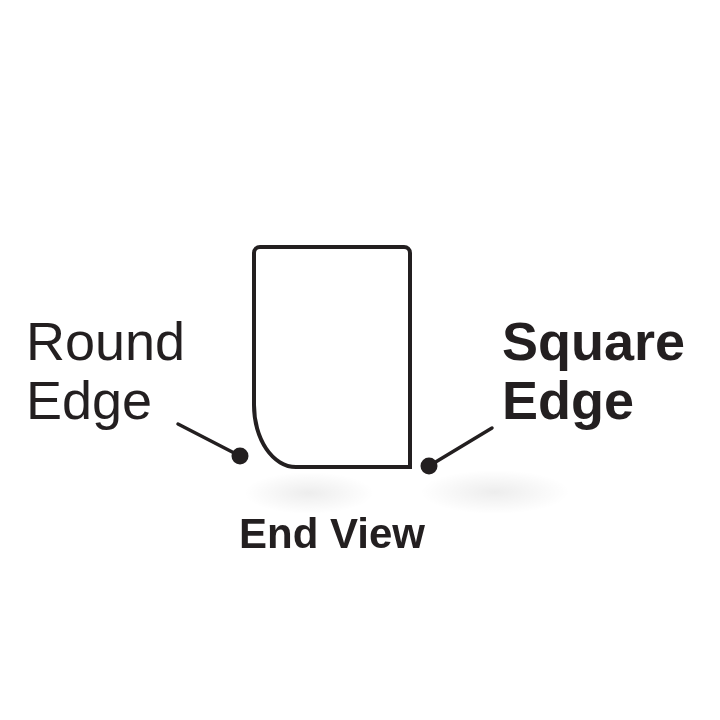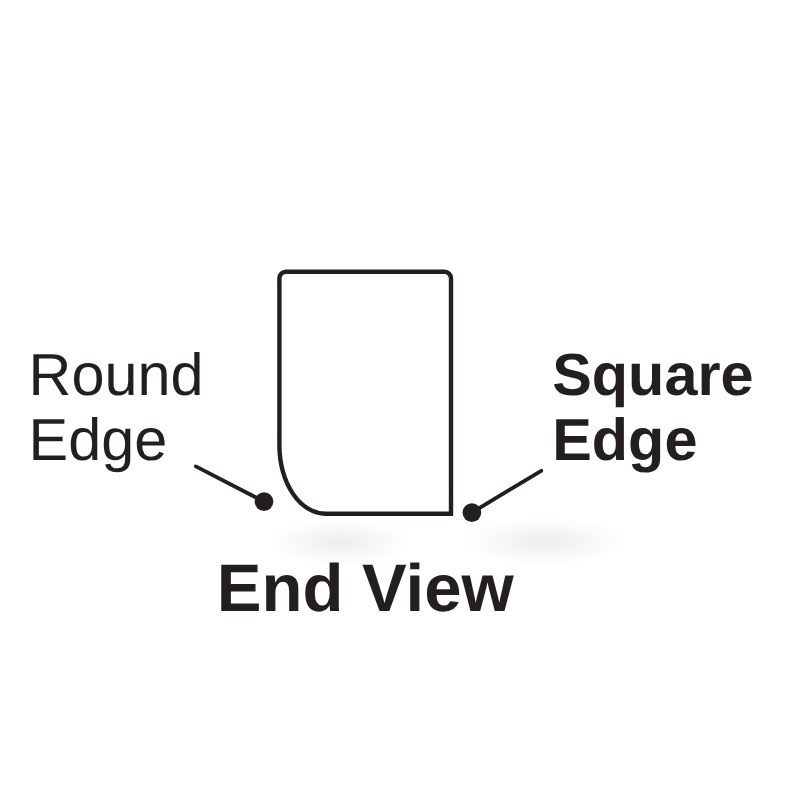--- a/index.html
+++ b/index.html
@@ -63,21 +63,21 @@
     color: #231f20;
     z-index: 4;
   }
   .label.round { left: 26px; top: 270px; }
   .label.square { left: 502px; top: 270px; font-weight: bold; }
   .caption {
     position: absolute;
     left: 332px;
     top: 460px;
     transform: translateX(-50%);
-    font-size: 61px;
+    font-size: 42px;
     line-height: 64px;
     font-weight: 700;
     white-space: nowrap;
     color: #231f20;
     z-index: 4;
   }
 </style>
 </head>
 <body>
 

